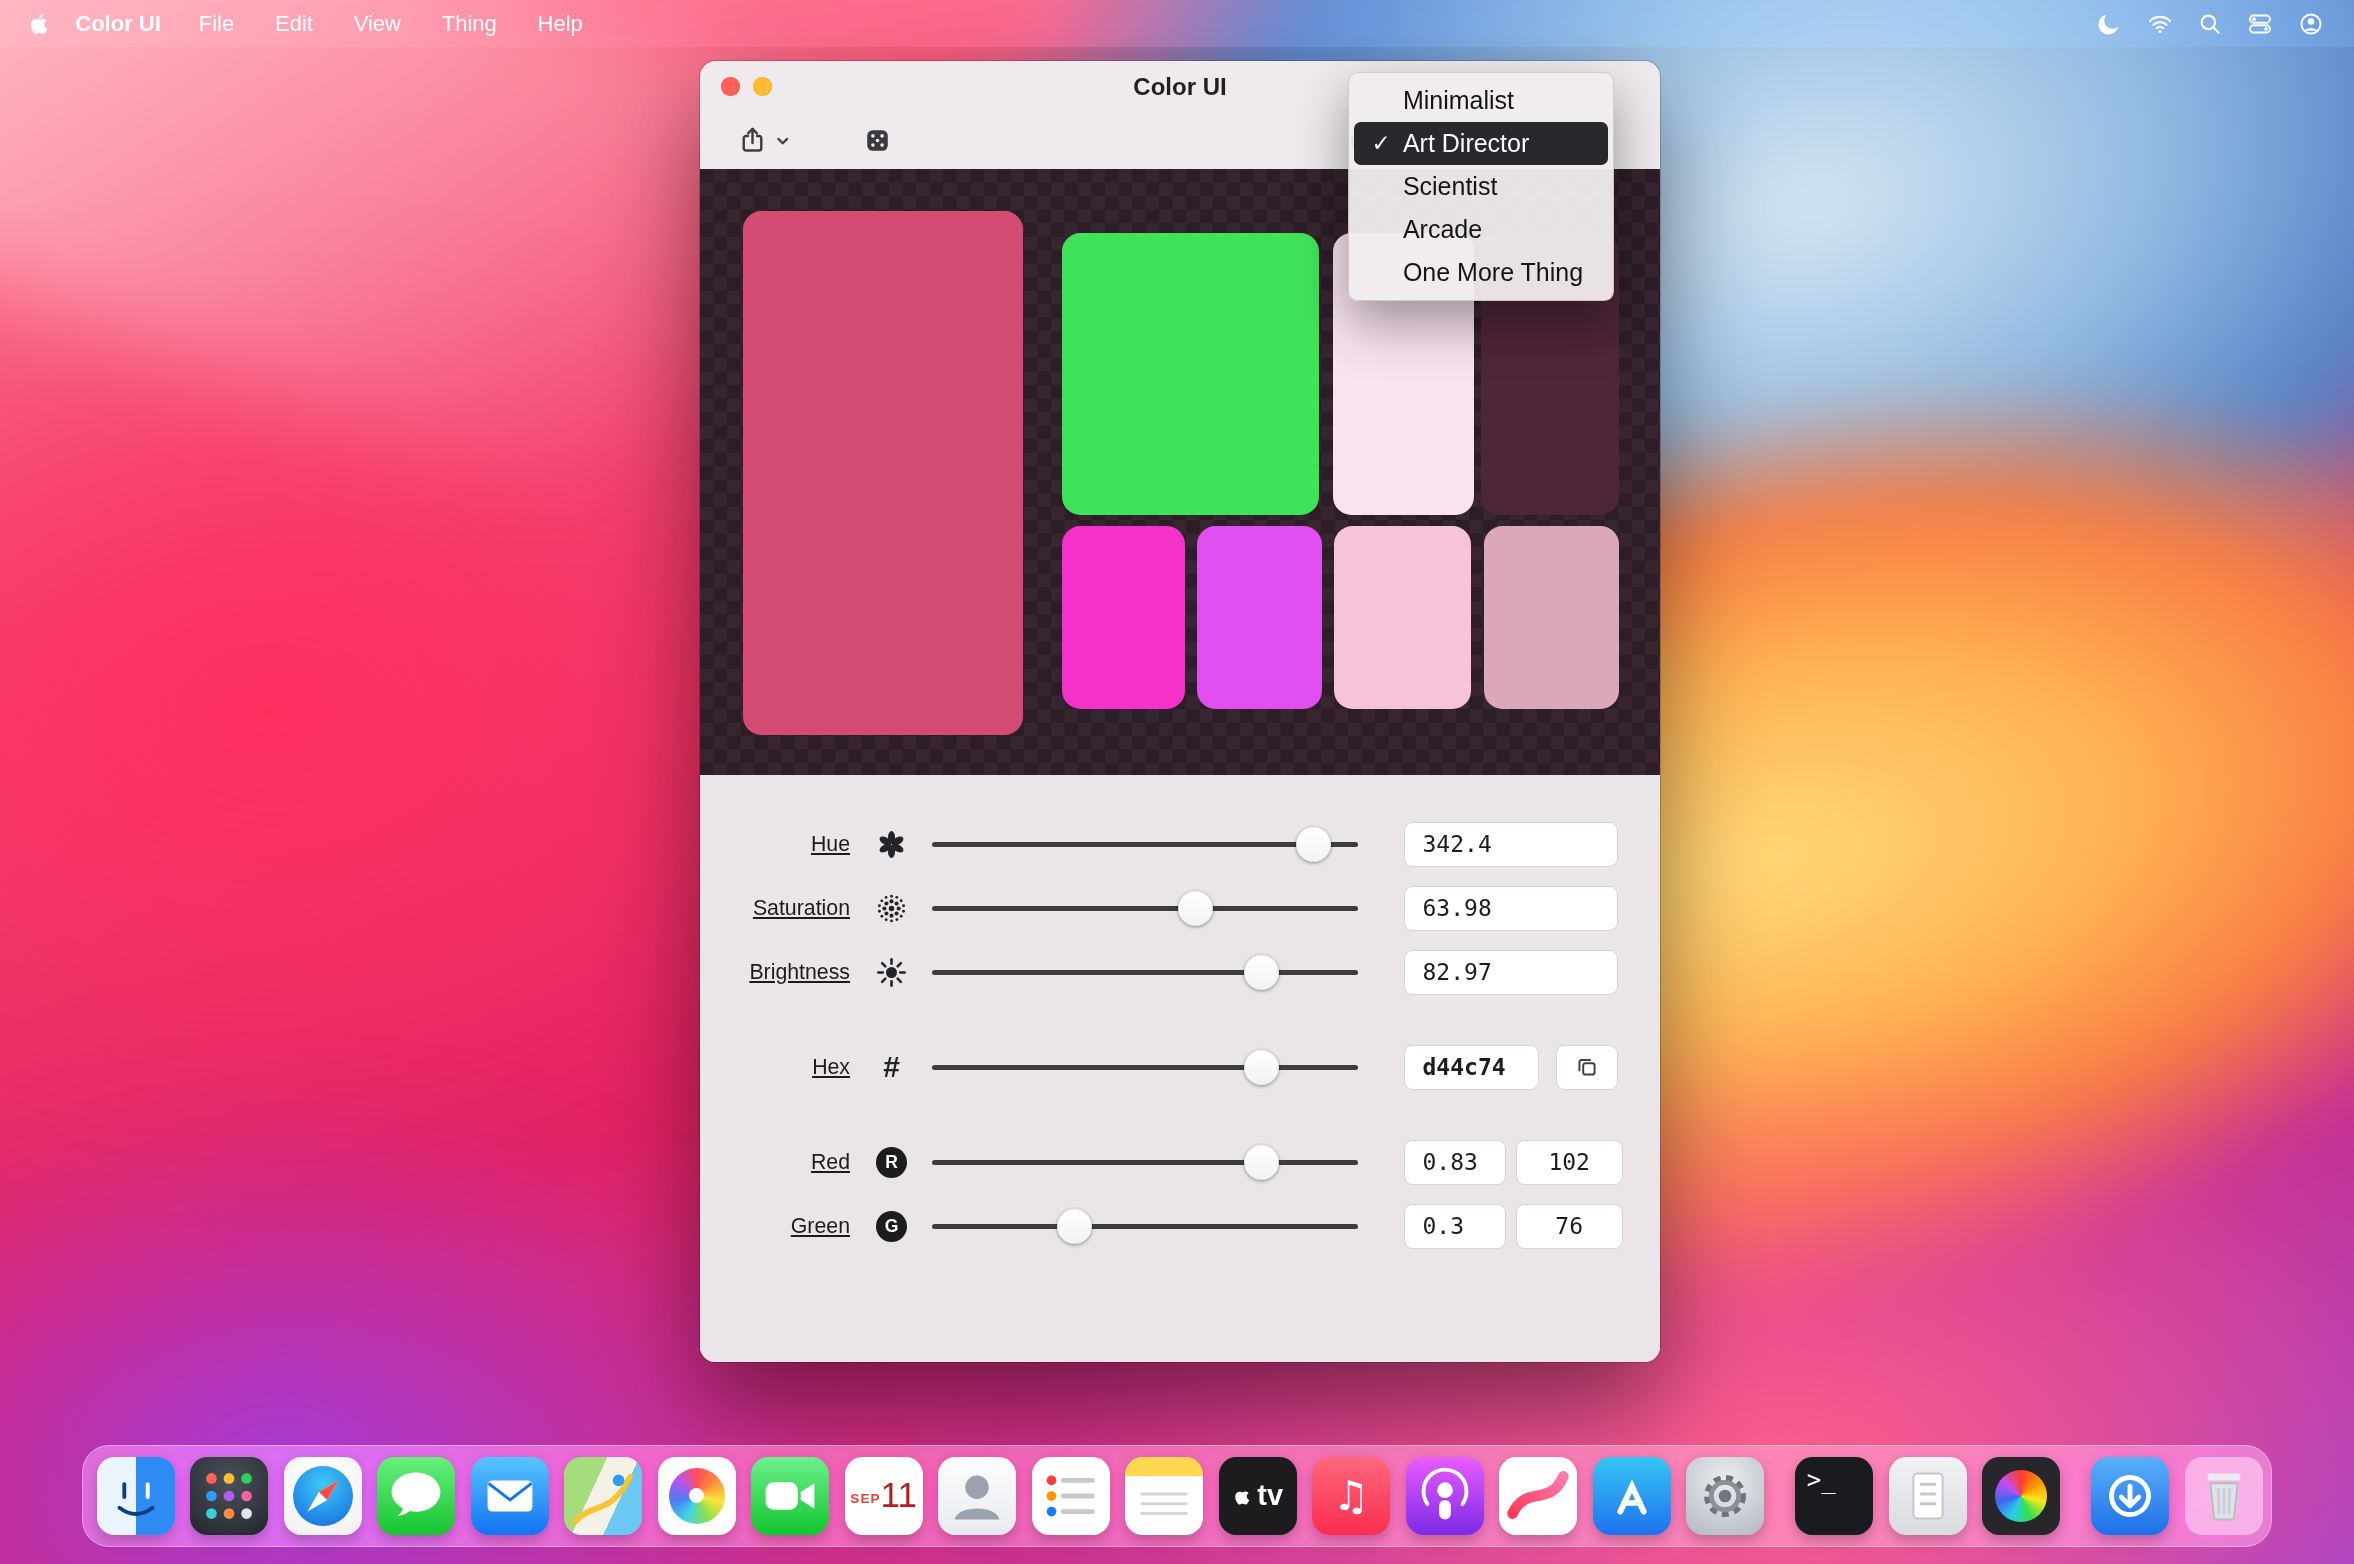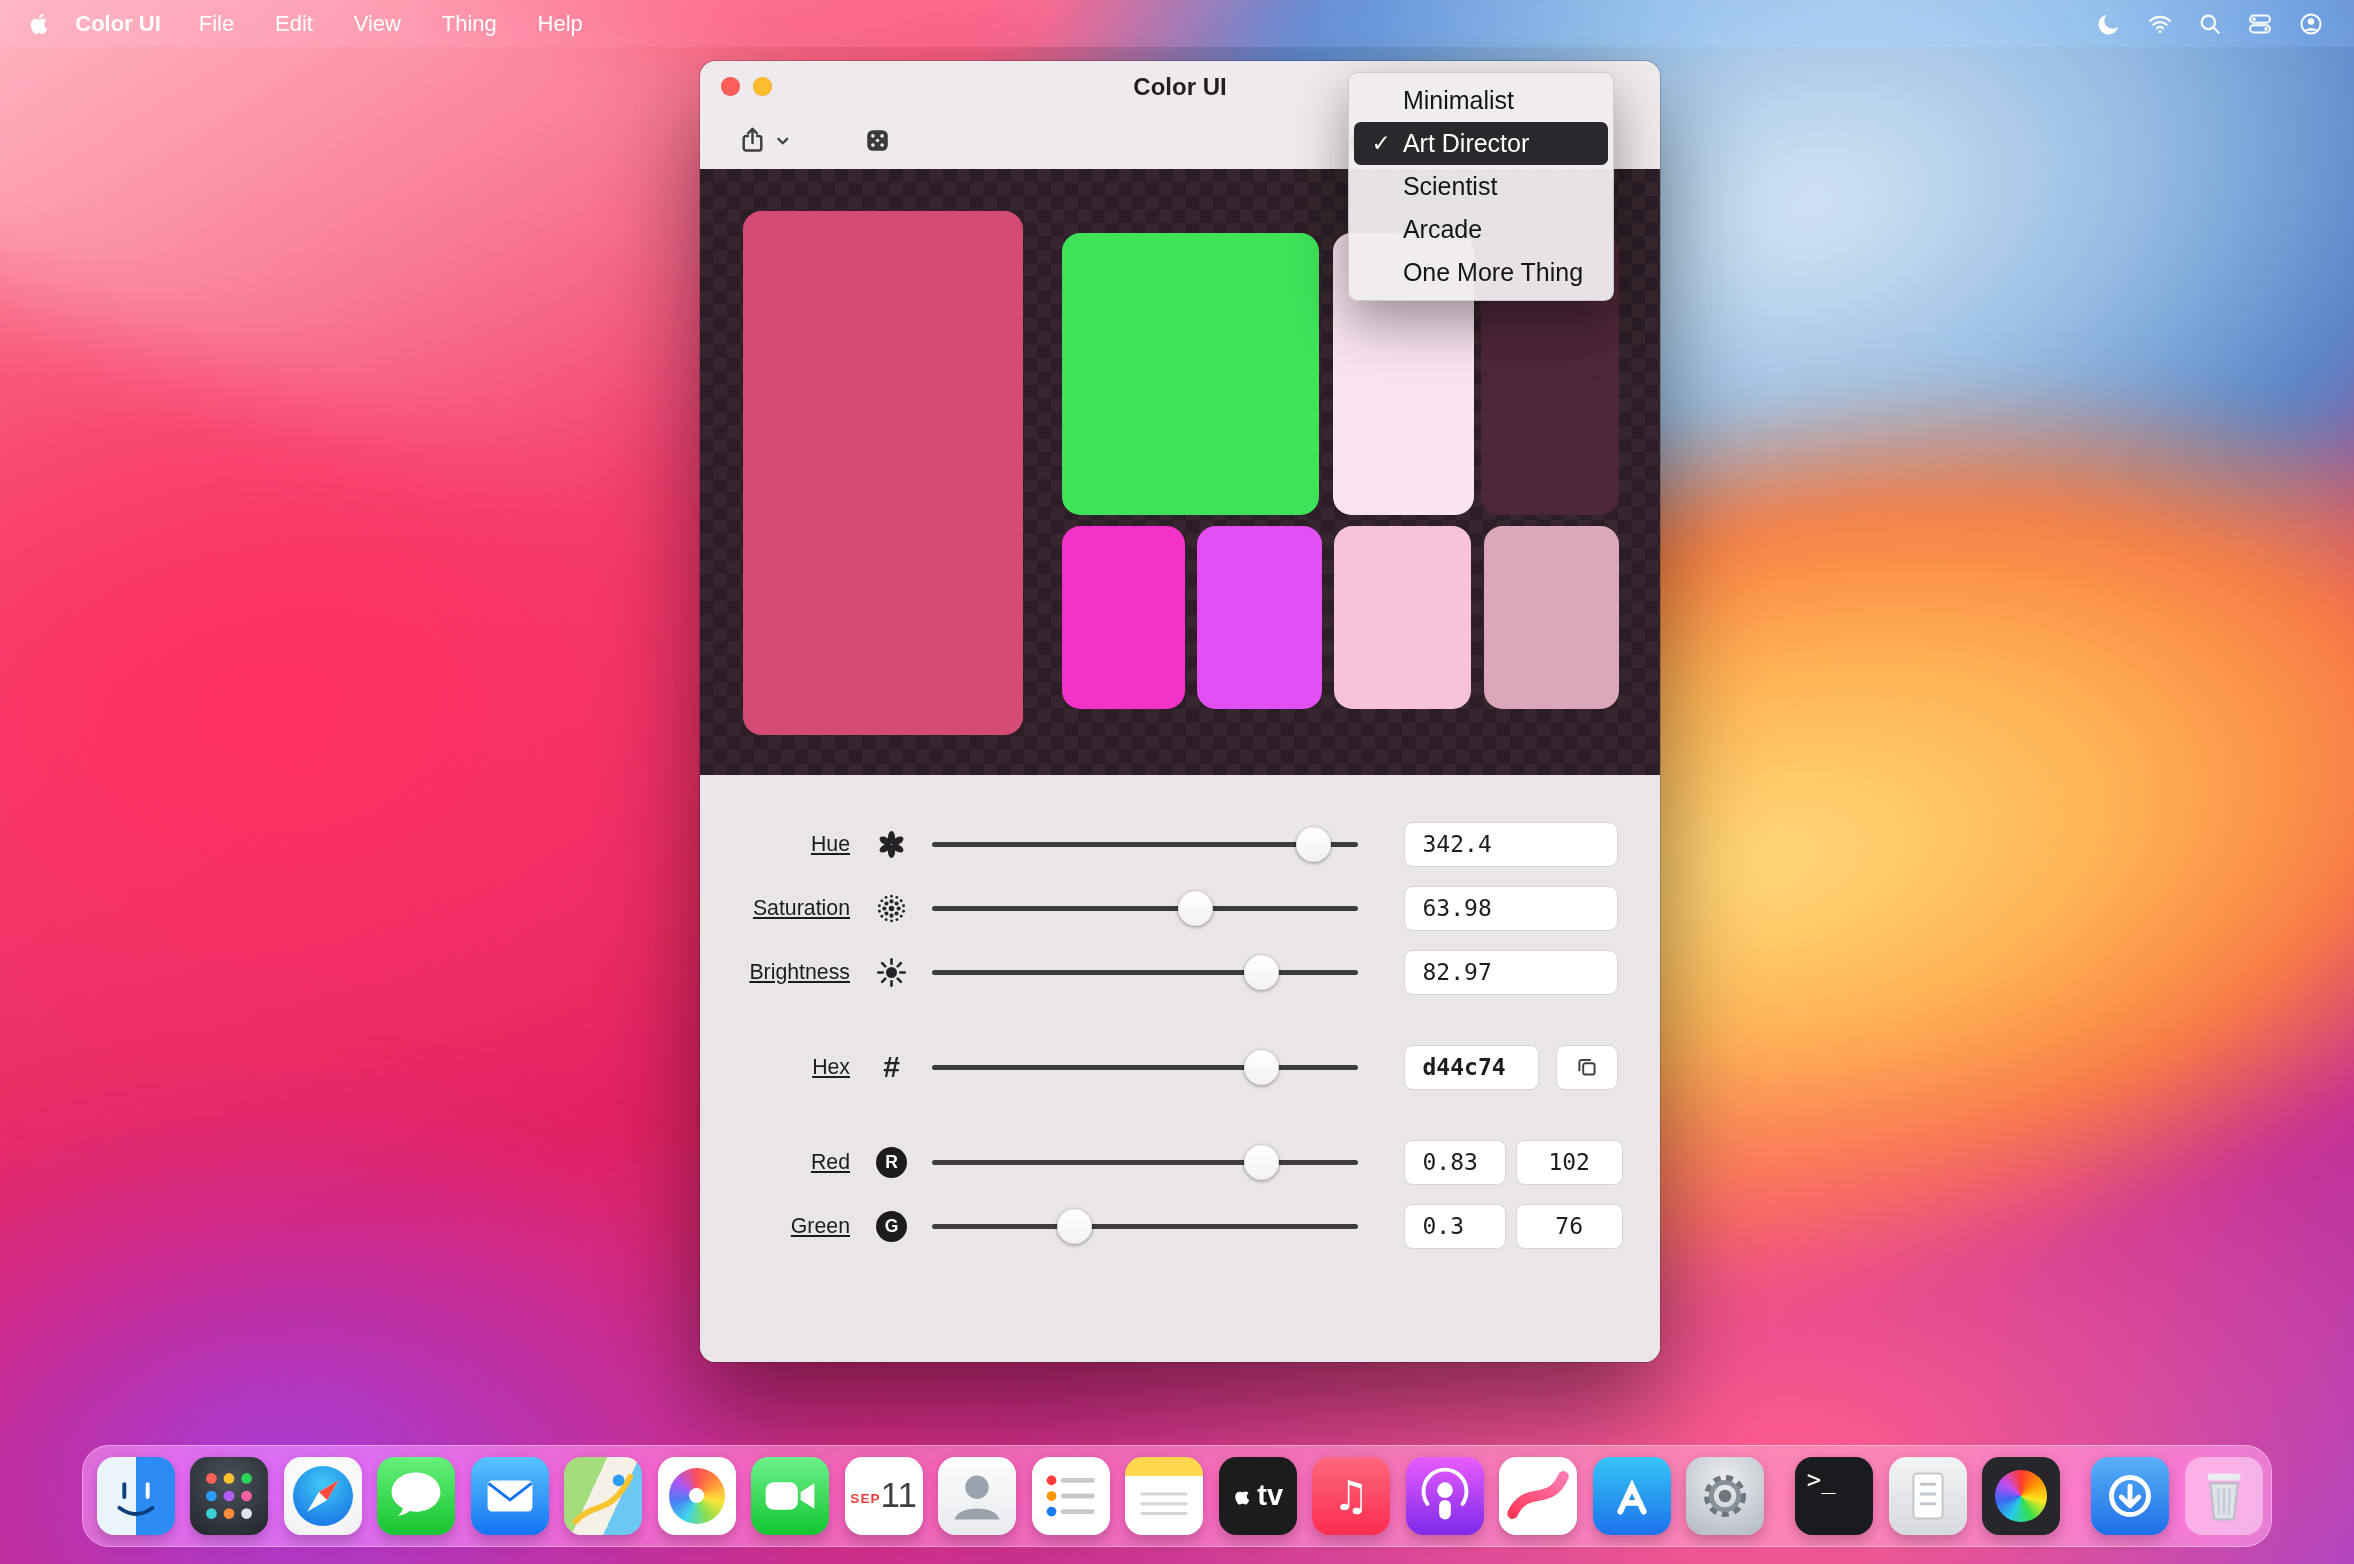--- a/index.html
+++ b/index.html
@@ -126,21 +126,21 @@
   .di-messages { background:linear-gradient(180deg,#67f07c,#16c42f); }
   .di-mail { background:linear-gradient(180deg,#57c4fd,#1473f2); }
   .di-maps { background:linear-gradient(115deg,#a5dd7d 0 38%,#f5f1e6 38% 66%,#6cc7f2 66% 100%); }
   .di-photos { background:#fff; }
   .flower { width:56px; height:56px; border-radius:50%; position:relative;
     background:conic-gradient(#fd4f57,#fd8d3a,#fee43b,#8ae04d,#3fd4e9,#4a7df5,#b055f2,#fd4f57); }
   .flower-core { position:absolute; left:20.4px; top:20.4px; width:15.5px; height:15.5px; border-radius:50%; background:#fff; }
   .di-facetime { background:linear-gradient(180deg,#6cf08b,#12c52f); }
   .di-calendar { background:#fff; }
   .cal-month { font-size:13.6px; font-weight:700; letter-spacing:1px; color:#e8413c; margin-top:5.8px; }
-  .cal-day { font-size:35px; font-weight:300; color:#404040; line-height:1.05; }
+  .cal-day { font-size:35px; font-weight:300; color:#b91c1c; line-height:1.05; }
   .di-contacts { background:linear-gradient(180deg,#fdfdfe,#e8eaee); }
   .di-reminders { background:#fff; }
   .di-notes { background:linear-gradient(180deg,#ffd84f 0 25%,#ffffff 25%); }
   .di-appletv { background:#1c1c1e; flex-direction:row; gap:3.9px; }
   .tv-label { color:#fff; font-size:29px; font-weight:700; }
   .di-appletv svg.mini { width:21.3px; height:21.3px; }
   .di-music { background:linear-gradient(180deg,#fd677d,#fb2d4e); }
   .di-music .glyph { color:#fff; font-size:41px; font-family:"DejaVu Sans", sans-serif; }
   .di-podcasts { background:linear-gradient(180deg,#e95cff,#7d2ae8); }
   .di-news { background:#fff; }

